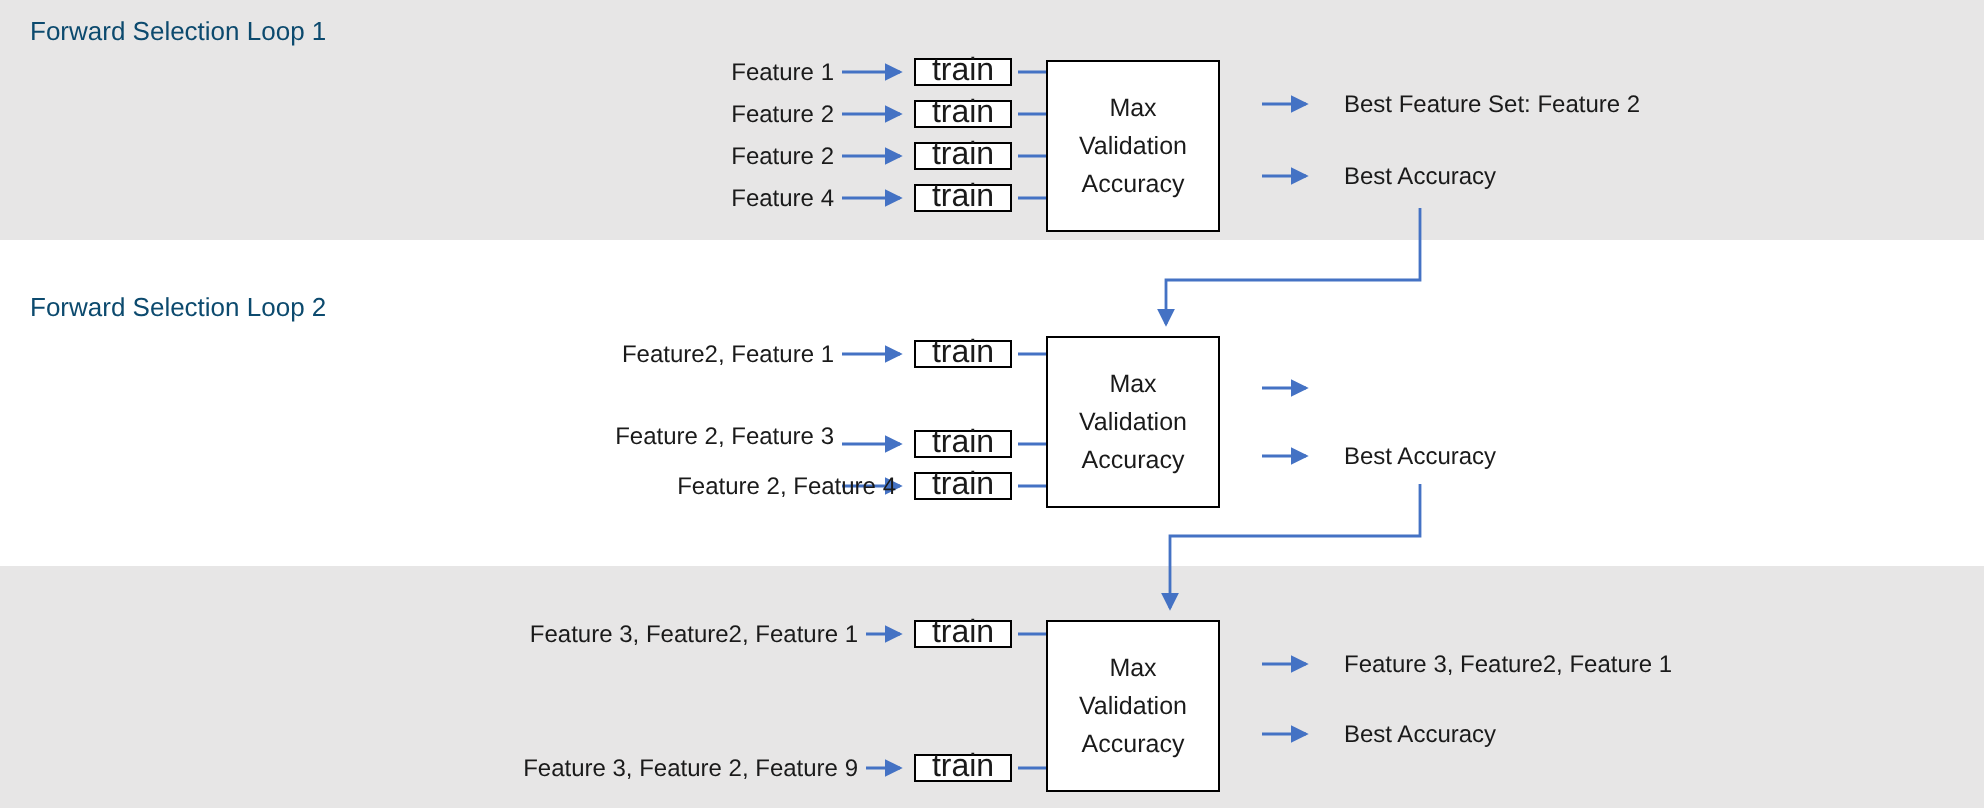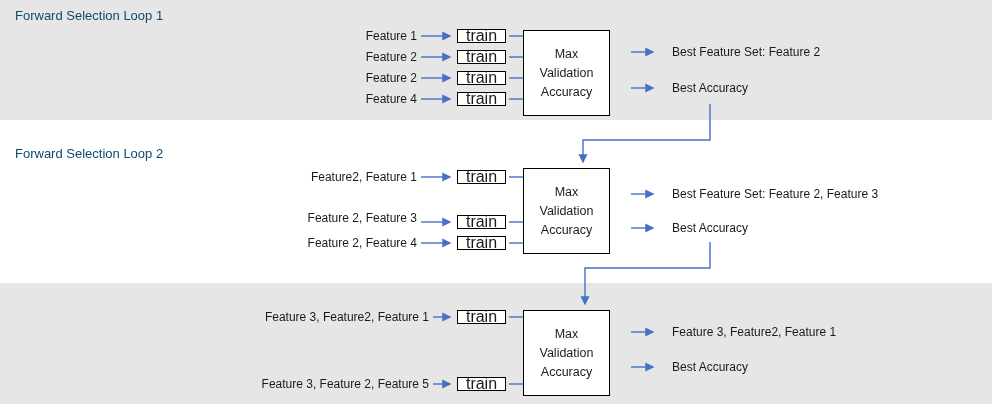--- a/index.html
+++ b/index.html
@@ -145,38 +145,37 @@
     <span>Accuracy</span>
   </div>
 
   <span class="lbl" style="top:52px; left:672px;">Best Feature Set: Feature 2</span>
   <span class="lbl" style="top:88px; left:672px;">Best Accuracy</span>
 
   <div class="btitle" style="top:146px;text-align:right;">Forward Selection Loop 2</div>
 
   <span class="lbl ra" style="top:177px; right:575px;margin-left:20px;">Feature2, Feature 1</span>
   <span class="lbl ra" style="top:218px; right:575px;">Feature 2, Feature 3</span>
-  <span class="lbl ra" style="top:243px; right:575px;">Feature 2, Feature 4</span>
+  <span class="lbl ra" style="top:243px; right:544px;">Feature 2, Feature 4</span>
 
   <div class="train" style="top:177px;">train</div>
   <div class="train" style="top:222px;">train</div>
   <div class="train" style="top:243px;">train</div>
 
   <div class="maxbox" style="top:168px;">
     <span>Max</span>
     <span>Validation</span>
     <span>Accuracy</span>
   </div>
 
-  <span class="lbl" style="top:194px; left:672px;">Best Feature Set: Feature 2, Feature 3</span>
   <span class="lbl" style="top:228px; left:672px;">Best Accuracy</span>
 
 
   <span class="lbl ra" style="top:317px; right:563px;">Feature 3, Feature2, Feature 1</span>
-  <span class="lbl ra" style="top:384px; right:563px;">Feature 3, Feature 2, Feature 5</span>
+  <span class="lbl ra" style="top:384px; right:563px;">Feature 3, Feature 2, Feature 9</span>
 
   <div class="train" style="top:317px;">train</div>
   <div class="train" style="top:384px;">train</div>
 
   <div class="maxbox" style="top:310px;">
     <span>Max</span>
     <span>Validation</span>
     <span>Accuracy</span>
   </div>
 

